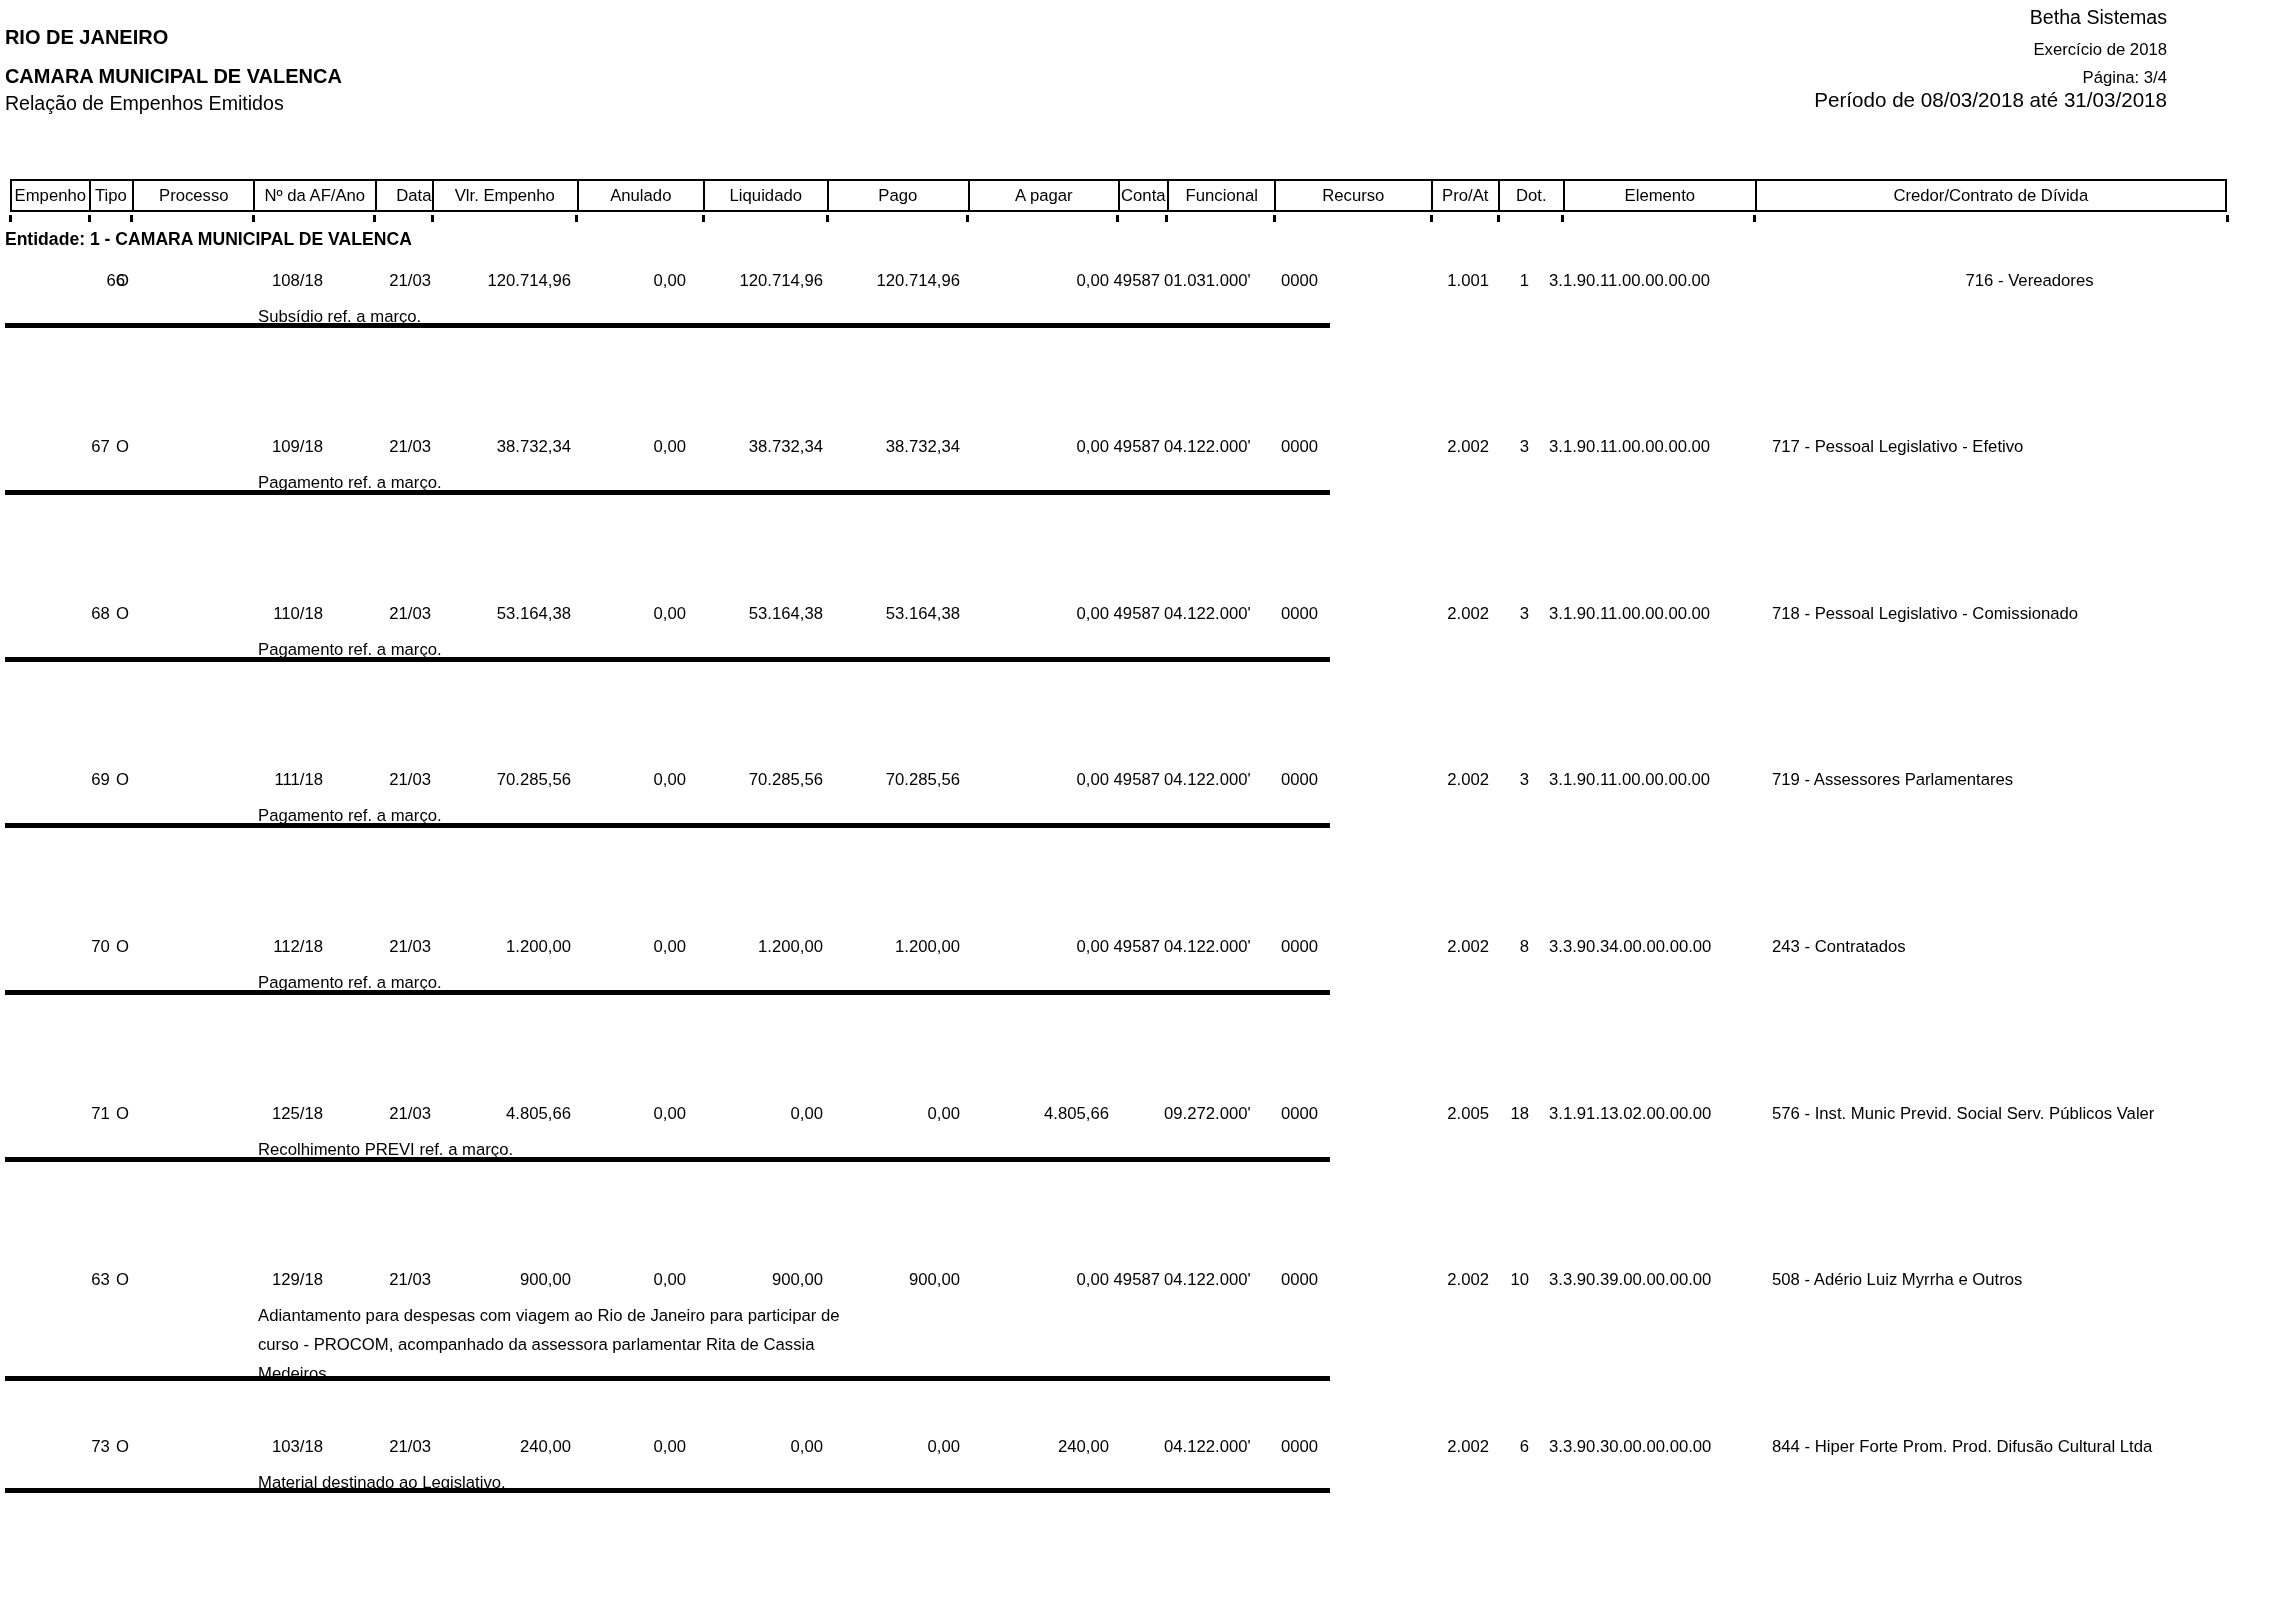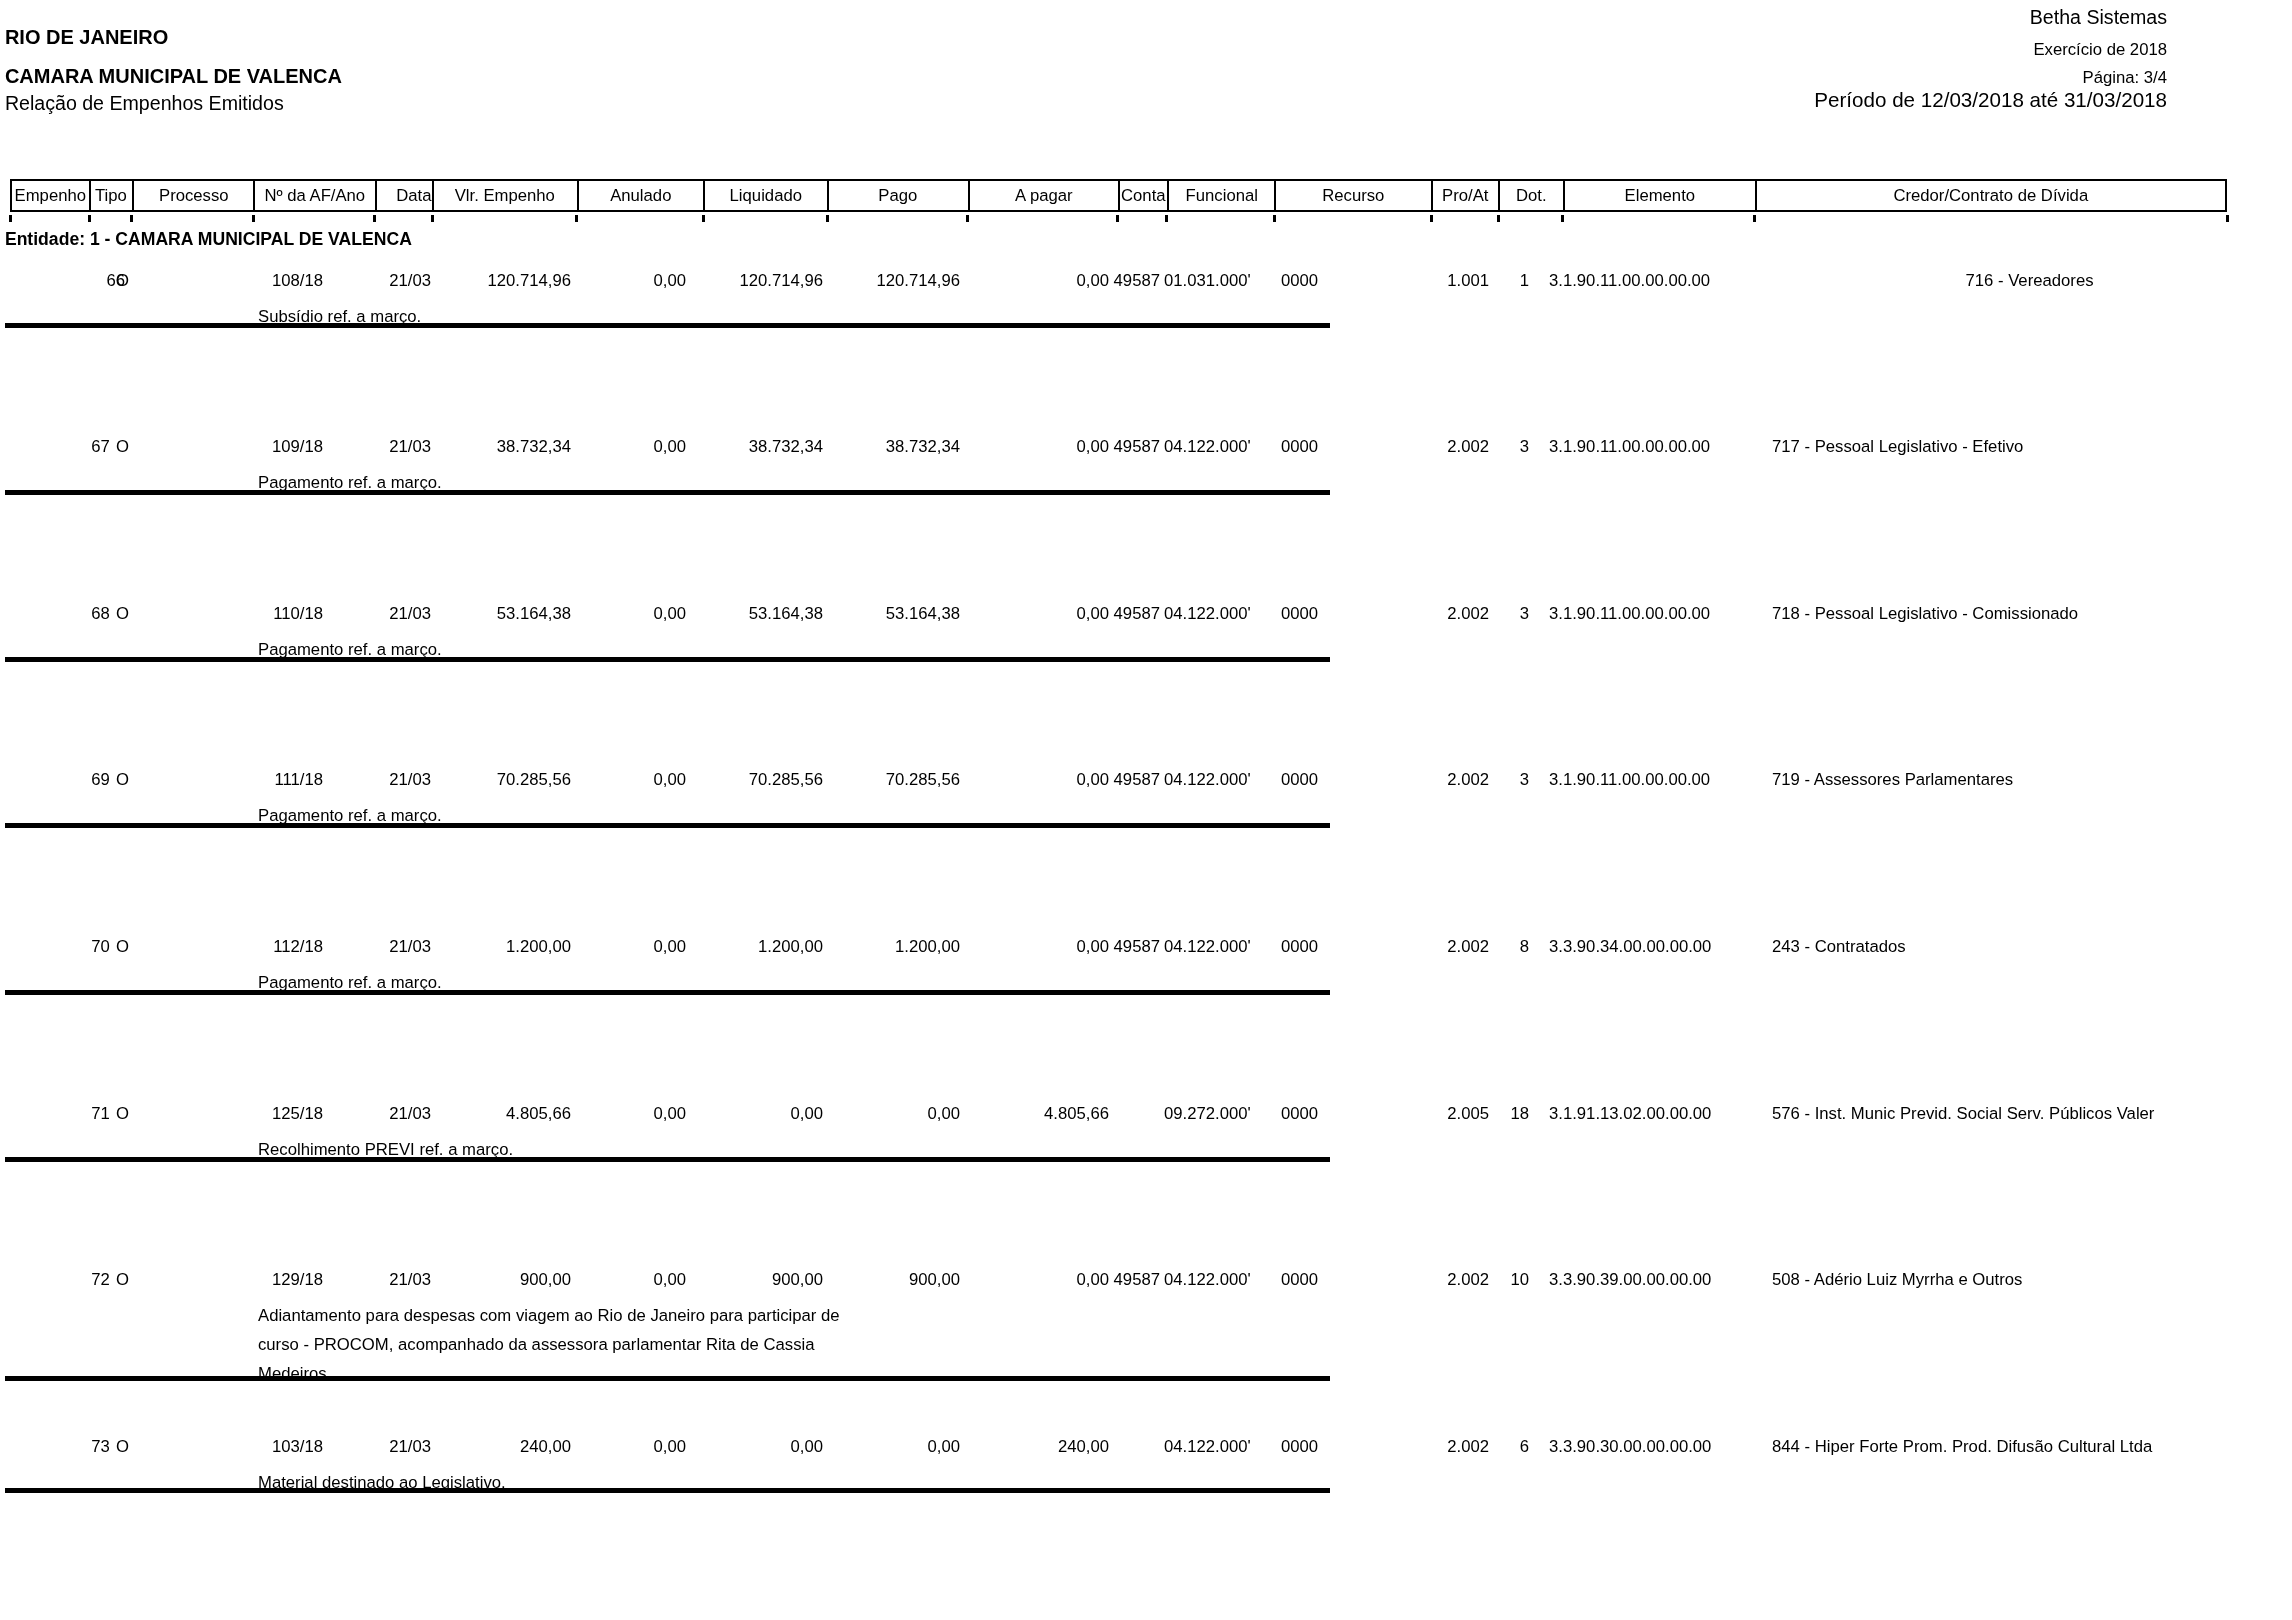--- a/index.html
+++ b/index.html
@@ -38,21 +38,21 @@
 
 <div class="page">
 
   <div class="abs t1">RIO DE JANEIRO</div>
   <div class="abs t2">CAMARA MUNICIPAL DE VALENCA</div>
   <div class="abs t3">Relação de Empenhos Emitidos</div>
 
   <div class="abs r1">Betha Sistemas</div>
   <div class="abs r2">Exercício de 2018</div>
   <div class="abs r3">Página: 3/4</div>
-  <div class="abs r4">Período de 12/03/2018 até 31/03/2018</div>
+  <div class="abs r4">Período de 08/03/2018 até 31/03/2018</div>
 
   <div class="abs thead" id="thead">
       <div class="hcell" style="left: 0px; width: 79px;">Empenho</div>
       <div class="hcell" style="left: 79px; width: 42px;">Tipo</div>
       <div class="hcell" style="left: 122px; width: 122px;">Processo</div>
       <div class="hcell" style="left: 243px; width: 122px;">Nº da AF/Ano</div>
       <div class="hcell" style="left: 365px; width: 76px;">Data</div>
       <div class="hcell" style="left: 422px; width: 144px;">Vlr. Empenho</div>
       <div class="hcell" style="left: 567px; width: 126px;">Anulado</div>
       <div class="hcell" style="left: 693px; width: 124px;">Liquidado</div>
@@ -204,21 +204,21 @@
         <div class="cell l" style="left: 1164px; width: 116px;">09.272.000'</div>
         <div class="cell l" style="left: 1281px; width: 69px;">0000</div>
         <div class="cell r" style="left: 1409px; width: 80px;">2.005</div>
         <div class="cell r" style="left: 1470px; width: 59px;">18</div>
         <div class="cell l" style="left: 1549px; width: 211px;">3.1.91.13.02.00.00.00</div>
         <div class="cell l" style="left: 1772px; width: 515px;">576 - Inst. Munic Previd. Social Serv. Públicos Valer</div>
         <div class="desc">Recolhimento PREVI ref. a março.</div>
       </div>
       <div class="sep" style="top: 1157px;"></div>
       <div class="row" style="top: 1270px;">
-        <div class="cell r" style="left: 9.8px; width: 100px;">72</div>
+        <div class="cell r" style="left: 9.8px; width: 100px;">63</div>
         <div class="cell l" style="left: 116px; width: 23.5px;">O</div>
         <div class="cell r" style="left: 176px; width: 147px;">129/18</div>
         <div class="cell r" style="left: 343px; width: 88px;">21/03</div>
         <div class="cell r" style="left: 429px; width: 142px;">900,00</div>
         <div class="cell r" style="left: 549px; width: 137px;">0,00</div>
         <div class="cell r" style="left: 691px; width: 132px;">900,00</div>
         <div class="cell r" style="left: 831px; width: 129px;">900,00</div>
         <div class="cell r" style="left: 972px; width: 137px;">0,00</div>
         <div class="cell r" style="left: 1098px; width: 62px;">49587</div>
         <div class="cell l" style="left: 1164px; width: 116px;">04.122.000'</div>

